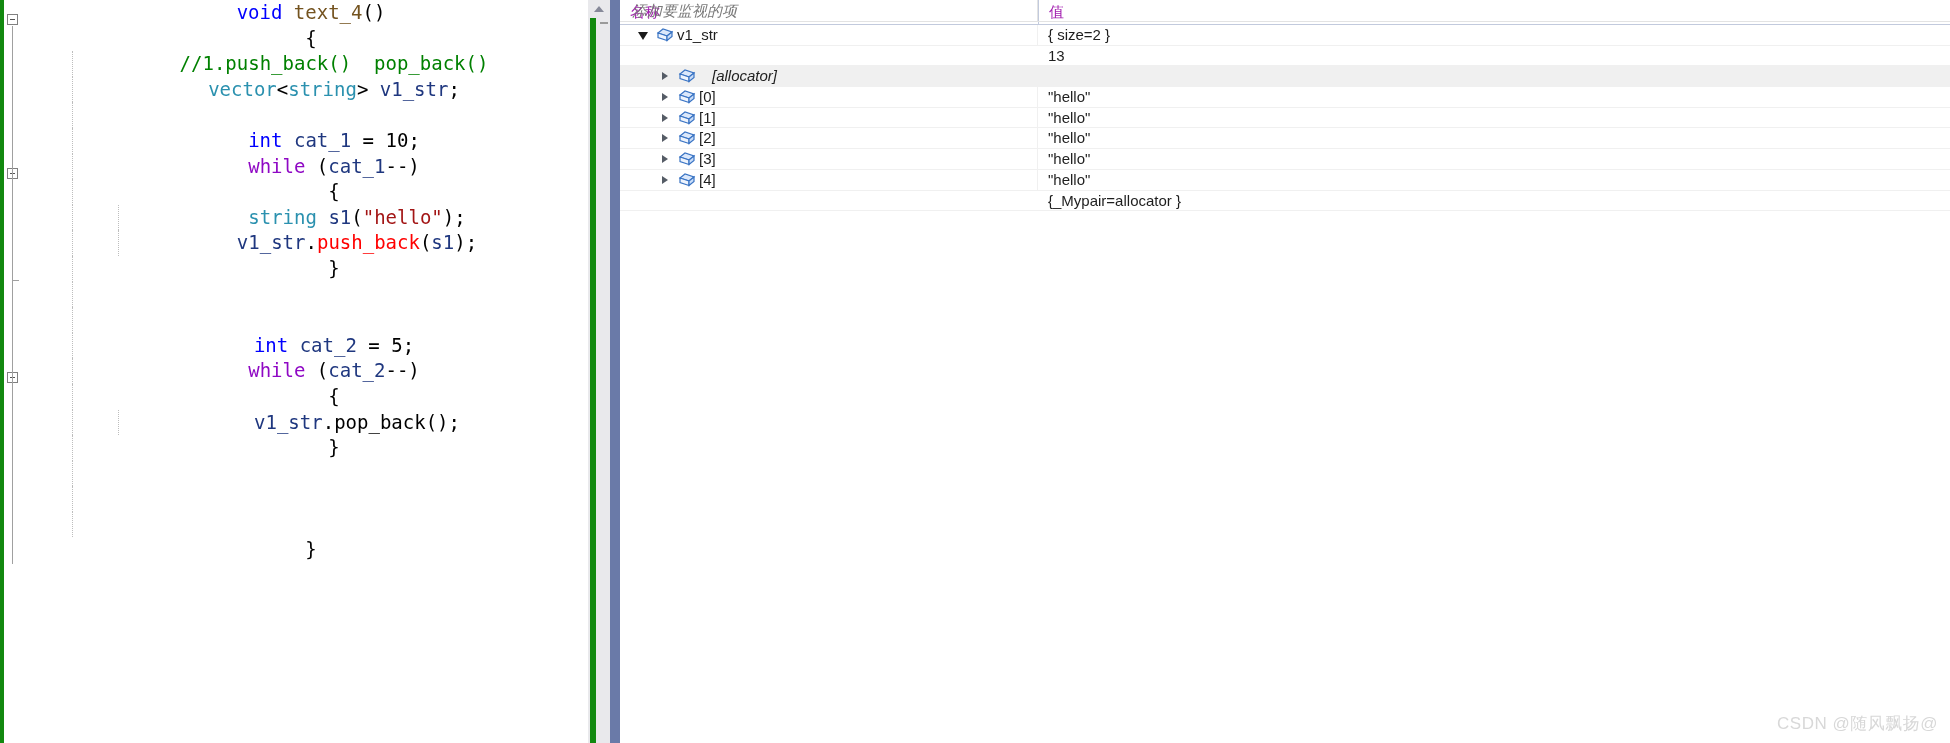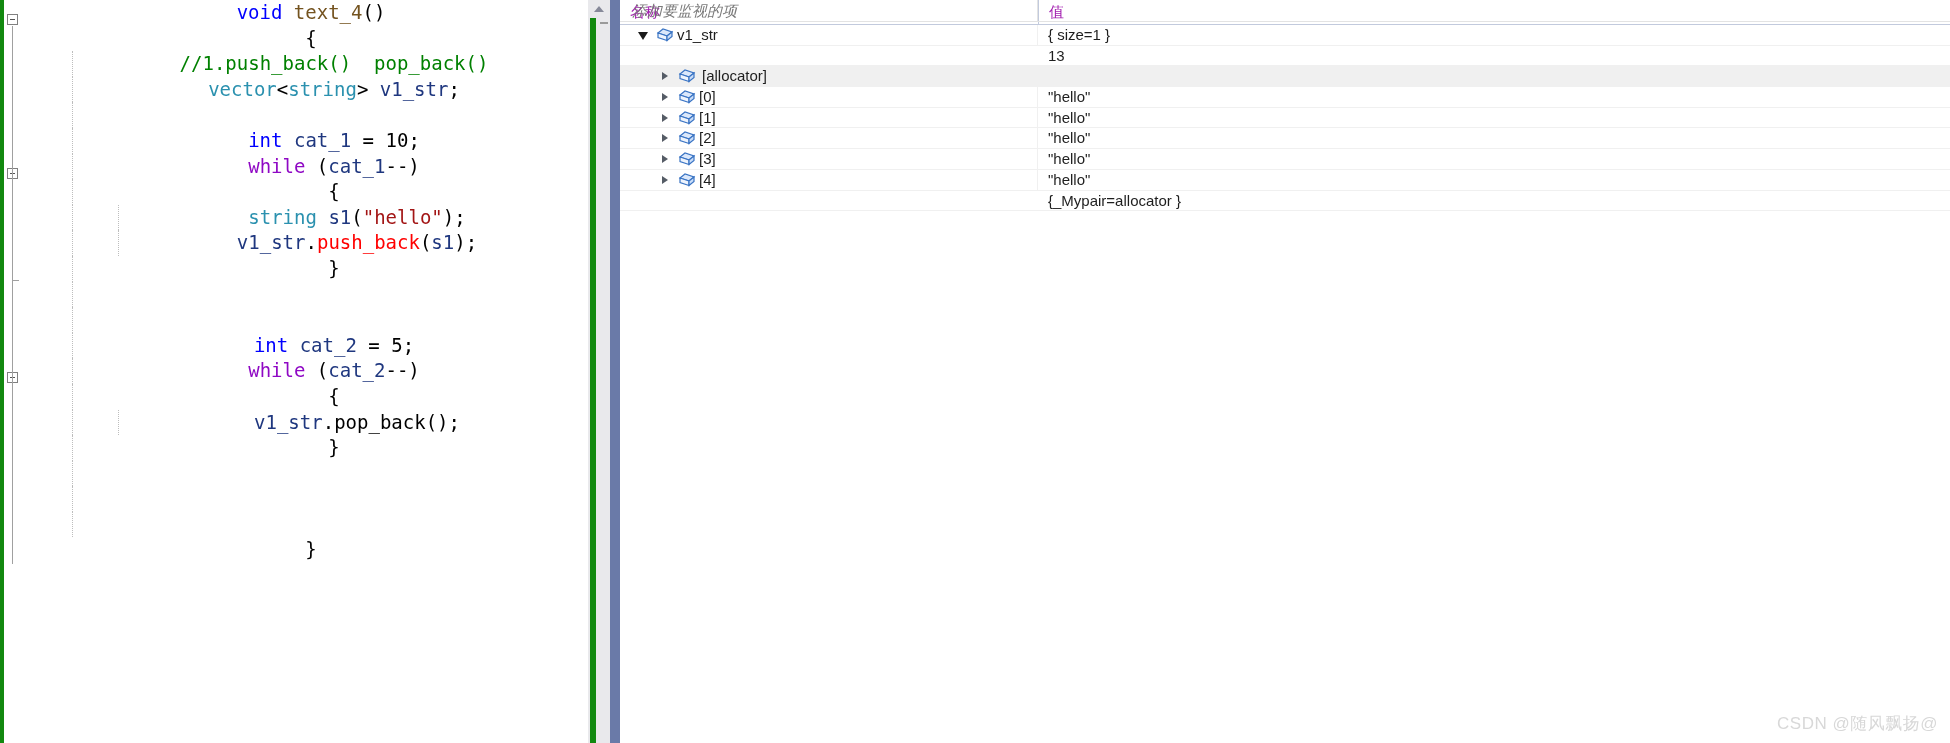--- a/index.html
+++ b/index.html
@@ -317,36 +317,36 @@
           <div class="expander" style="left: 18px;">
             <div class="arrow-down"></div>
           </div>
           <span class="node-icon" style="left: 36px;"><svg width="18" height="16" viewBox="0 0 18 16">
               <polygon points="2,6 7,2 16,5 11,9" fill="#dbe8fb" stroke="#3a74c4" stroke-width="1.2"></polygon>
               <polygon points="2,6 11,9 11,13.5 2,10.5" fill="#eef4fd" stroke="#3a74c4" stroke-width="1.2"></polygon>
               <polygon points="11,9 16,5 16,9.5 11,13.5" fill="#c9ddf8" stroke="#3a74c4" stroke-width="1.2"></polygon>
             </svg></span>
           <span class="row-label" style="left: 57px;">v1_str</span>
         </div>
-        <div class="value-cell">{ size=1 }</div>
+        <div class="value-cell">{ size=2 }</div>
       </div>
       <div class="watch-row">
         <div class="value-cell">13</div>
       </div>
       <div class="watch-row selected">
         <div class="name-cell">
           <div class="expander" style="left: 40px;">
             <div class="arrow-right"></div>
           </div>
           <span class="node-icon" style="left: 58px;"><svg width="18" height="16" viewBox="0 0 18 16">
               <polygon points="2,6 7,2 16,5 11,9" fill="#dbe8fb" stroke="#3a74c4" stroke-width="1.2"></polygon>
               <polygon points="2,6 11,9 11,13.5 2,10.5" fill="#eef4fd" stroke="#3a74c4" stroke-width="1.2"></polygon>
               <polygon points="11,9 16,5 16,9.5 11,13.5" fill="#c9ddf8" stroke="#3a74c4" stroke-width="1.2"></polygon>
             </svg></span>
-          <span class="row-label" style="left: 82px;">[allocator]</span>
+          <span class="row-label" style="left: 92px; font-style: italic;">[allocator]</span>
         </div>
       </div>
       <div class="watch-row">
         <div class="name-cell">
           <div class="expander" style="left: 40px;">
             <div class="arrow-right"></div>
           </div>
           <span class="node-icon" style="left: 58px;"><svg width="18" height="16" viewBox="0 0 18 16">
               <polygon points="2,6 7,2 16,5 11,9" fill="#dbe8fb" stroke="#3a74c4" stroke-width="1.2"></polygon>
               <polygon points="2,6 11,9 11,13.5 2,10.5" fill="#eef4fd" stroke="#3a74c4" stroke-width="1.2"></polygon>

